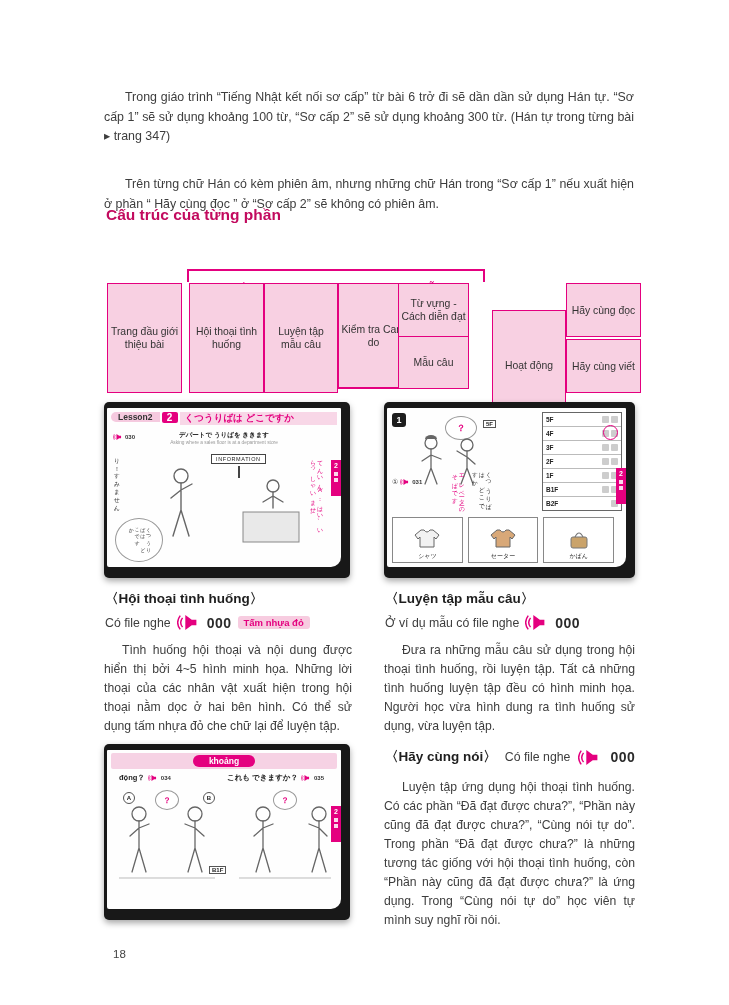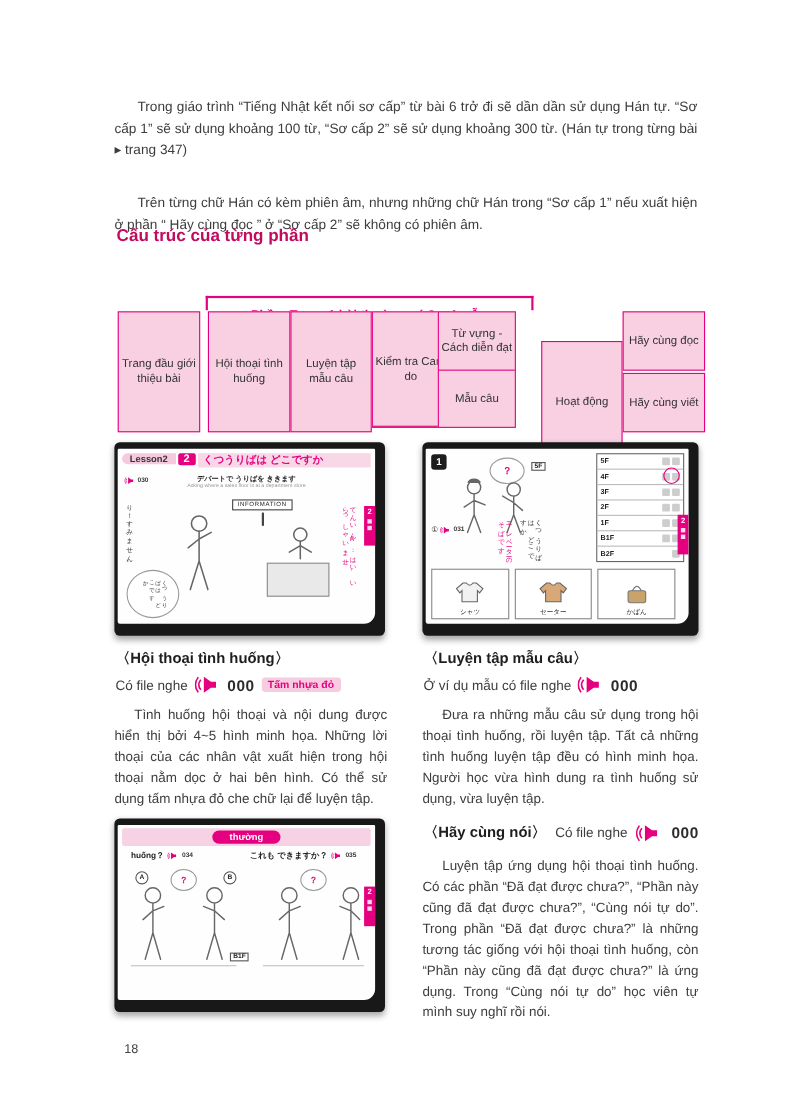--- a/index.html
+++ b/index.html
@@ -278,24 +278,24 @@
       <path d="M6 4 Q2 9 6 14 M3.5 1.5 Q-2 9 3.5 16.5" stroke="#e4007f" stroke-width="1.6" fill="none"></path>
     </svg>
     <span class="aunum">000</span>
     <span class="aubadge">Tấm nhựa đỏ</span>
   </div>
   <div class="abs colpara" style="left:104px;top:641px;width:248px;">Tình huống hội thoại và nội dung được hiển thị bởi 4~5 hình minh họa. Những lời thoại của các nhân vật xuất hiện trong hội thoại nằm dọc ở hai bên hình. Có thể sử dụng tấm nhựa đỏ che chữ lại để luyện tập.</div>
 
   <div class="photo" style="left:104px;top:744px;width:246px;height:176px;">
     <div class="pg">
       <div class="speakhdr">
-        <span class="pill">thường</span>
+        <span class="pill">khoảng</span>
       </div>
       <div class="abs minirow" style="left:12px;top:23px;gap:3px;">
-        <span style="font-size:7.5px;font-weight:bold;color:#222;">huống？</span>
+        <span style="font-size:7.5px;font-weight:bold;color:#222;">động？</span>
         <svg width="10" height="8" viewBox="0 0 26 18">
           <path d="M16 6 h5 v6 h-5 Z M16 6 L9 1 V17 L16 12 Z" fill="#e4007f"></path>
           <path d="M6 4 Q2 9 6 14 M3.5 1.5 Q-2 9 3.5 16.5" stroke="#e4007f" stroke-width="1.6" fill="none"></path>
         </svg>
         <span class="minnum">034</span>
       </div>
       <div class="abs minirow" style="left:120px;top:23px;gap:3px;">
         <span style="font-size:7.5px;font-weight:bold;color:#222;">これも できますか？</span>
         <svg width="10" height="8" viewBox="0 0 26 18">
           <path d="M16 6 h5 v6 h-5 Z M16 6 L9 1 V17 L16 12 Z" fill="#e4007f"></path>

